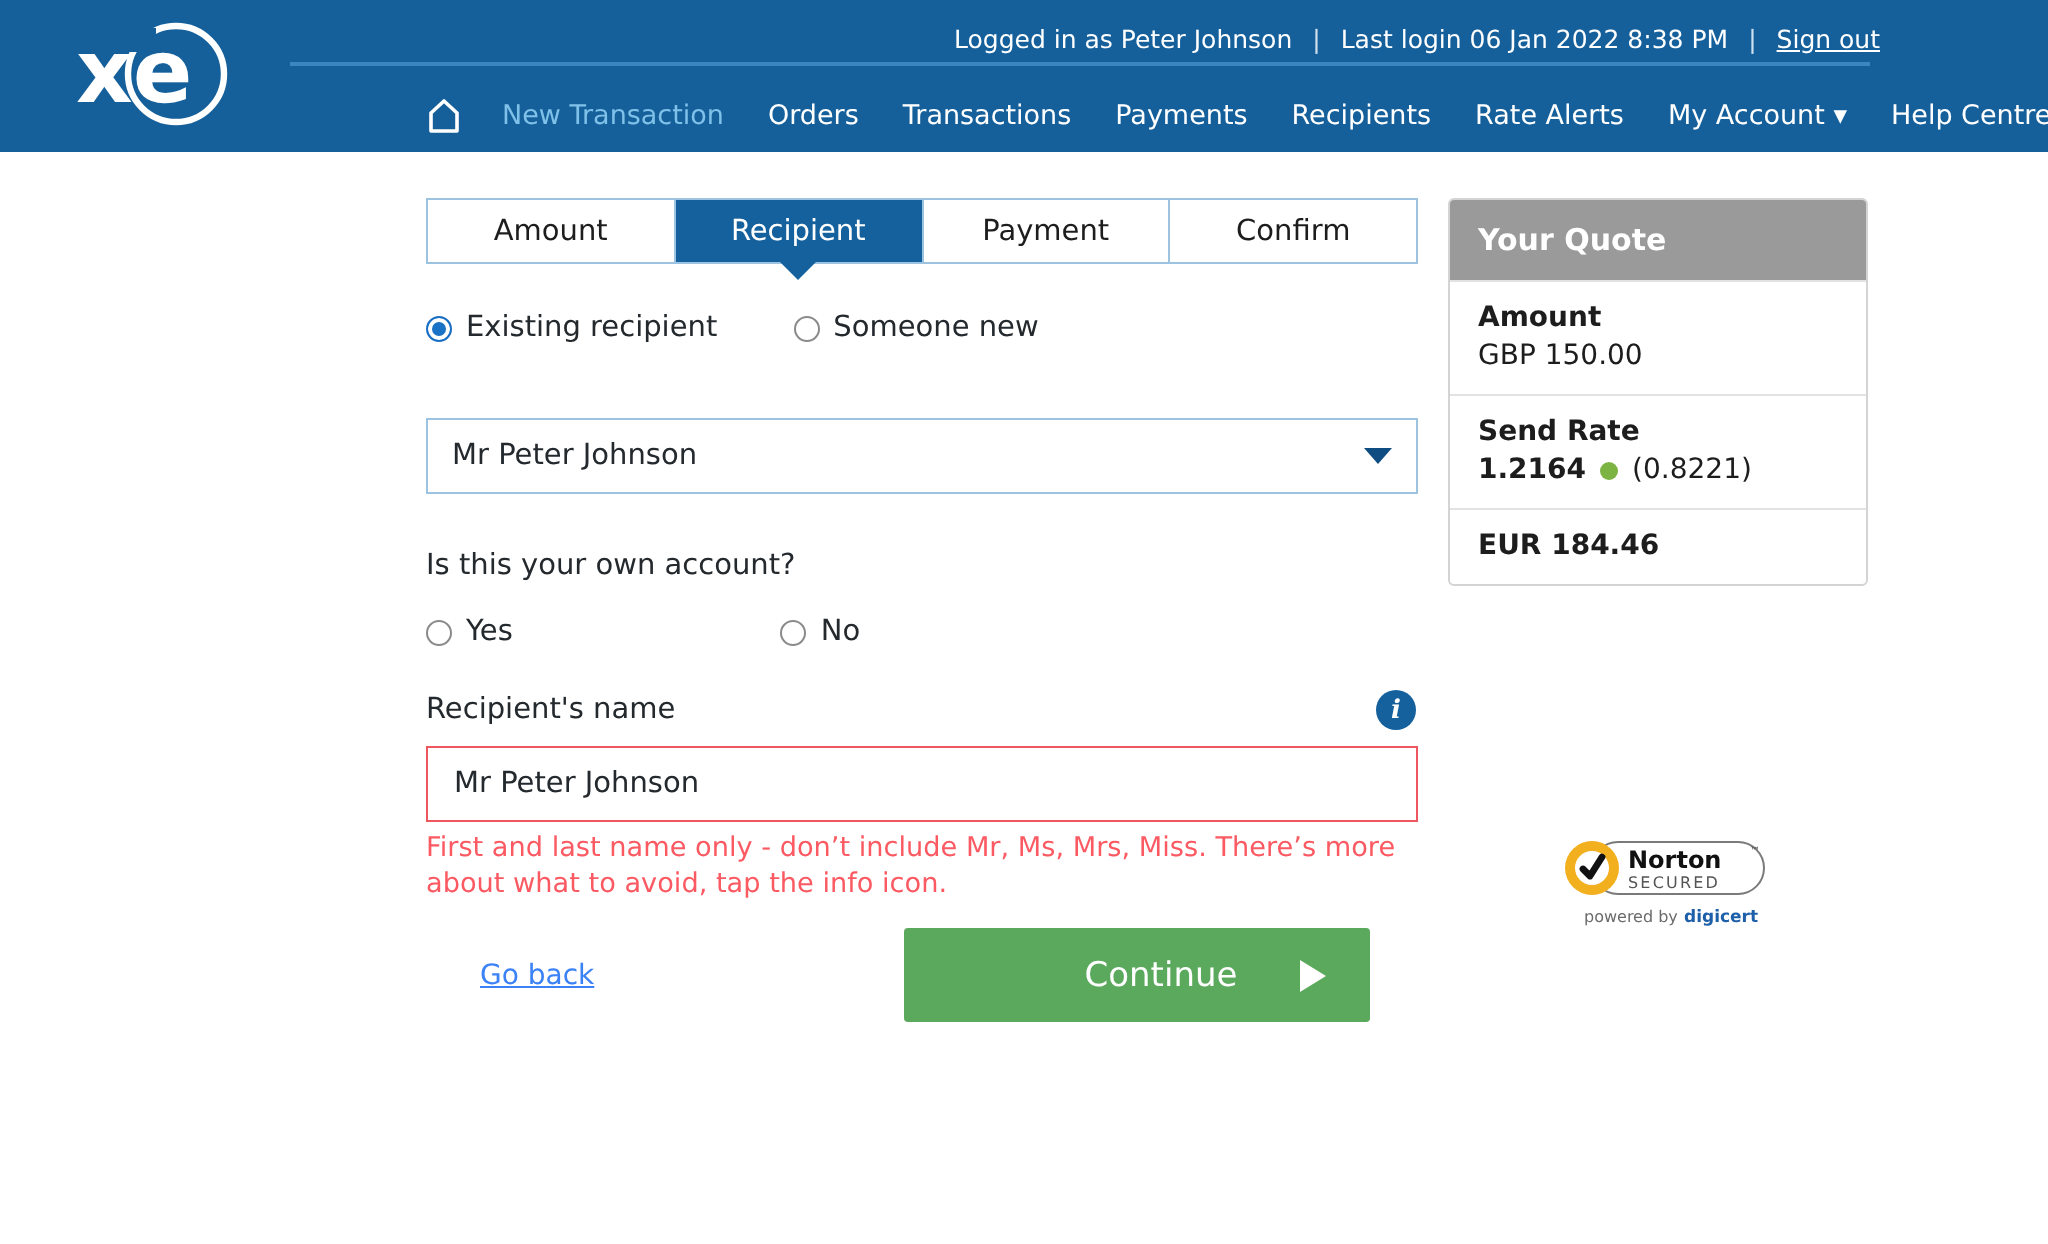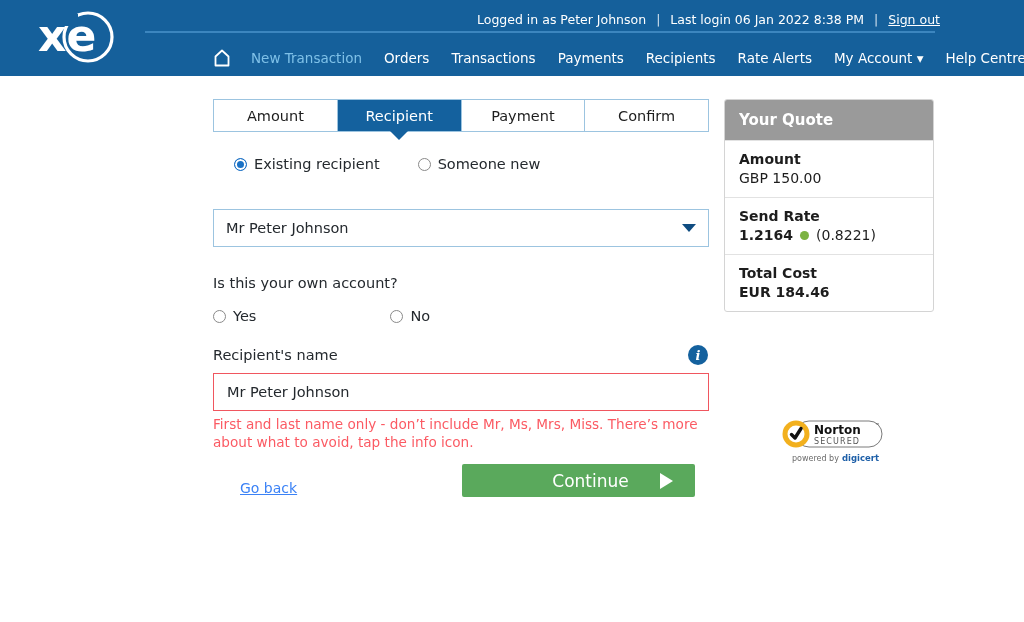--- a/index.html
+++ b/index.html
@@ -149,22 +149,22 @@
     width: 500px;
     font-size: 13.6px; line-height: 18px; color: #fb5a63;
   }
 
   .go-back {
     position: absolute; left: 240px; top: 404px;
     font-size: 14px; color: #3b82f6;
     text-decoration: underline; cursor: pointer;
   }
   .continue-btn {
-    position: absolute; left: 462px; top: 388px;
-    width: 233px; height: 33px;
+    position: absolute; left: 452px; top: 388px;
+    width: 233px; height: 47px;
     background: #5aa95c; border: none; border-radius: 2px;
     color: #ffffff; font-size: 17px;
     display: flex; align-items: center; justify-content: center;
     cursor: pointer; position: absolute; padding-left: 24px;
   }
   .continue-btn .play {
     position: absolute; right: 22px; top: 50%; margin-top: -8px;
     width: 0; height: 0;
     border-top: 8px solid transparent;
     border-bottom: 8px solid transparent;
@@ -250,21 +250,21 @@
 
 <div class="content">
 
   <div class="tabs">
     <div class="tab">Amount</div>
     <div class="tab active">Recipient</div>
     <div class="tab">Payment</div>
     <div class="tab">Confirm</div>
   </div>
 
-  <div class="radio-row" style="top:80px;margin-left:21px;">
+  <div class="radio-row" style="top:80px;">
     <span class="radio-opt">
       <span class="rad on"></span>
       <span class="lbl">Existing recipient</span>
     </span>
     <span class="radio-opt" style="margin-left:38px;justify-content:center;">
       <span class="rad"></span>
       <span class="lbl">Someone new</span>
     </span>
   </div>
 
@@ -307,21 +307,20 @@
     <div class="quote-row">
       <div class="k">Send Rate</div>
       <div class="rate-line">
         <span class="num">1.2164</span>
         <span class="dot"></span>
         <span class="inv">(0.8221)</span>
       </div>
     </div>
 
     <div class="quote-row">
-      <div class="k">Total Cost</div>
       <div class="v bold">EUR 184.46</div>
     </div>
   </div>
 
   <div class="norton">
     <svg width="110" height="48" viewBox="0 0 110 48">
       <rect x="20" y="2" width="86" height="26" rx="13" ry="13" fill="#ffffff" stroke="#7a7a7a" stroke-width="1"></rect>
       <circle cx="20" cy="15" r="13.5" fill="#f2b01e"></circle>
       <circle cx="20" cy="15" r="8.5" fill="#ffffff"></circle>
       <path d="M15.5 15.5 L19 19 L25 9.5" fill="none" stroke="#111111" stroke-width="3.4" stroke-linecap="round" stroke-linejoin="round"></path>

